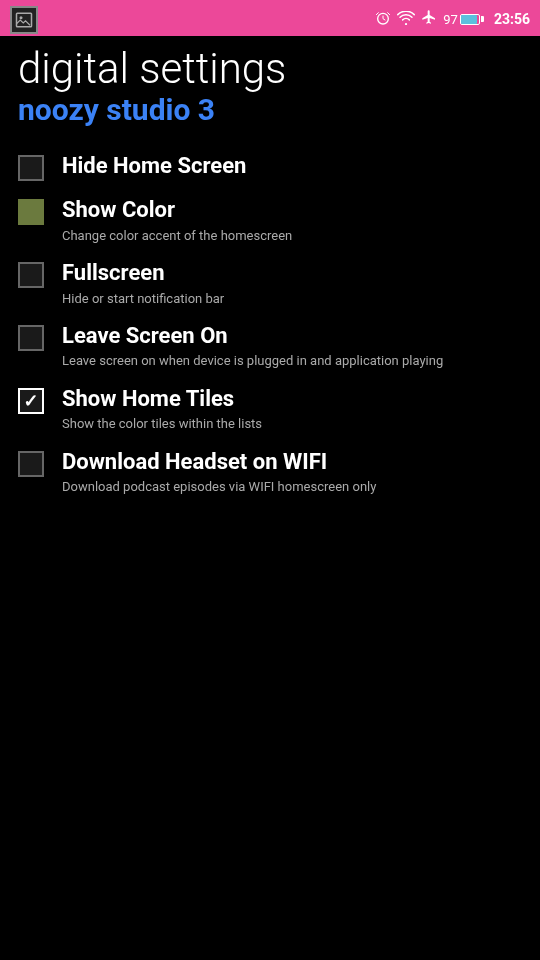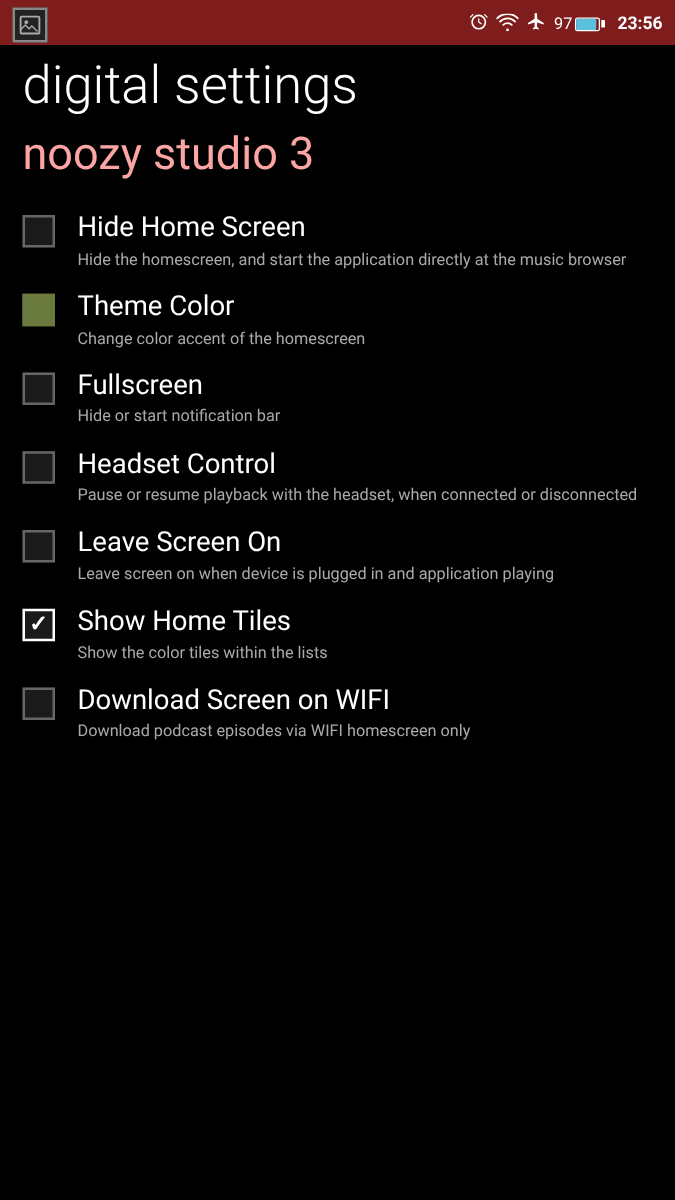--- a/index.html
+++ b/index.html
@@ -12,21 +12,21 @@
       font-family: 'Roboto', Arial, sans-serif;
       overflow: hidden;
     }
 
     
     .status-bar {
       display: flex;
       justify-content: flex-end;
       align-items: center;
       padding: 6px 10px 4px 10px;
-      background: #7f1d1d;
+      background: #ec4899;
       height: 36px;
     }
     .status-bar-left {
       position: absolute;
       left: 10px;
       top: 6px;
     }
     .status-icons {
       display: flex;
       align-items: center;
@@ -80,34 +80,33 @@
     
     .content {
       padding: 10px 18px 10px 18px;
     }
 
     .page-title {
       font-size: 42px;
       font-weight: 300;
       color: #fff;
       line-height: 1.1;
-      margin-bottom: 10px;
     }
 
     .page-subtitle {
       font-size: 14px;
       color: #ccc;
       margin-bottom: 14px;
       line-height: 1.4;
     }
 
     .app-name {
-      font-size: 36px;
-      font-weight: 400;
-      color: #fca5a5;
+      font-size: 30px;
+      font-weight: 700;
+      color: #3b82f6;
       margin-bottom: 16px;
     }
 
     
     .settings-list {
       display: flex;
       flex-direction: column;
     }
 
     .setting-item {
@@ -153,21 +152,21 @@
       font-weight: bold;
       line-height: 1;
     }
 
     .setting-text {
       flex: 1;
     }
 
     .setting-label {
       font-size: 22px;
-      font-weight: 400;
+      font-weight: 700;
       color: #fff;
       line-height: 1.2;
     }
 
     .setting-description {
       font-size: 13px;
       color: #aaa;
       margin-top: 3px;
       line-height: 1.35;
     }
@@ -228,48 +227,38 @@
   <h1 class="page-title">digital settings</h1>
   <h2 class="app-name">noozy studio 3</h2>
 
   <div class="settings-list" id="settings-container">
   <div class="setting-item">
         <div class="setting-checkbox-area">
           <div class="checkbox"></div>
         </div>
         <div class="setting-text">
           <div class="setting-label">Hide Home Screen</div>
-          <div class="setting-description">Hide the homescreen, and start the application directly at the music browser</div>
         </div>
       </div>
       <div class="setting-item">
         <div class="setting-checkbox-area">
           <div class="checkbox theme-color"></div>
         </div>
         <div class="setting-text">
-          <div class="setting-label">Theme Color</div>
+          <div class="setting-label">Show Color</div>
           <div class="setting-description">Change color accent of the homescreen</div>
         </div>
       </div>
       <div class="setting-item">
         <div class="setting-checkbox-area">
           <div class="checkbox"></div>
         </div>
         <div class="setting-text">
           <div class="setting-label">Fullscreen</div>
           <div class="setting-description">Hide or start notification bar</div>
-        </div>
-      </div>
-      <div class="setting-item">
-        <div class="setting-checkbox-area">
-          <div class="checkbox"></div>
-        </div>
-        <div class="setting-text">
-          <div class="setting-label">Headset Control</div>
-          <div class="setting-description">Pause or resume playback with the headset, when connected or disconnected</div>
         </div>
       </div>
       <div class="setting-item">
         <div class="setting-checkbox-area">
           <div class="checkbox"></div>
         </div>
         <div class="setting-text">
           <div class="setting-label">Leave Screen On</div>
           <div class="setting-description">Leave screen on when device is plugged in and application playing</div>
         </div>
@@ -283,18 +272,18 @@
         <div class="setting-text">
           <div class="setting-label">Show Home Tiles</div>
           <div class="setting-description">Show the color tiles within the lists</div>
         </div>
       </div>
       <div class="setting-item">
         <div class="setting-checkbox-area">
           <div class="checkbox"></div>
         </div>
         <div class="setting-text">
-          <div class="setting-label">Download Screen on WIFI</div>
+          <div class="setting-label">Download Headset on WIFI</div>
           <div class="setting-description">Download podcast episodes via WIFI homescreen only</div>
         </div>
       </div>
     </div>
 </div>
 
 </body></html>

